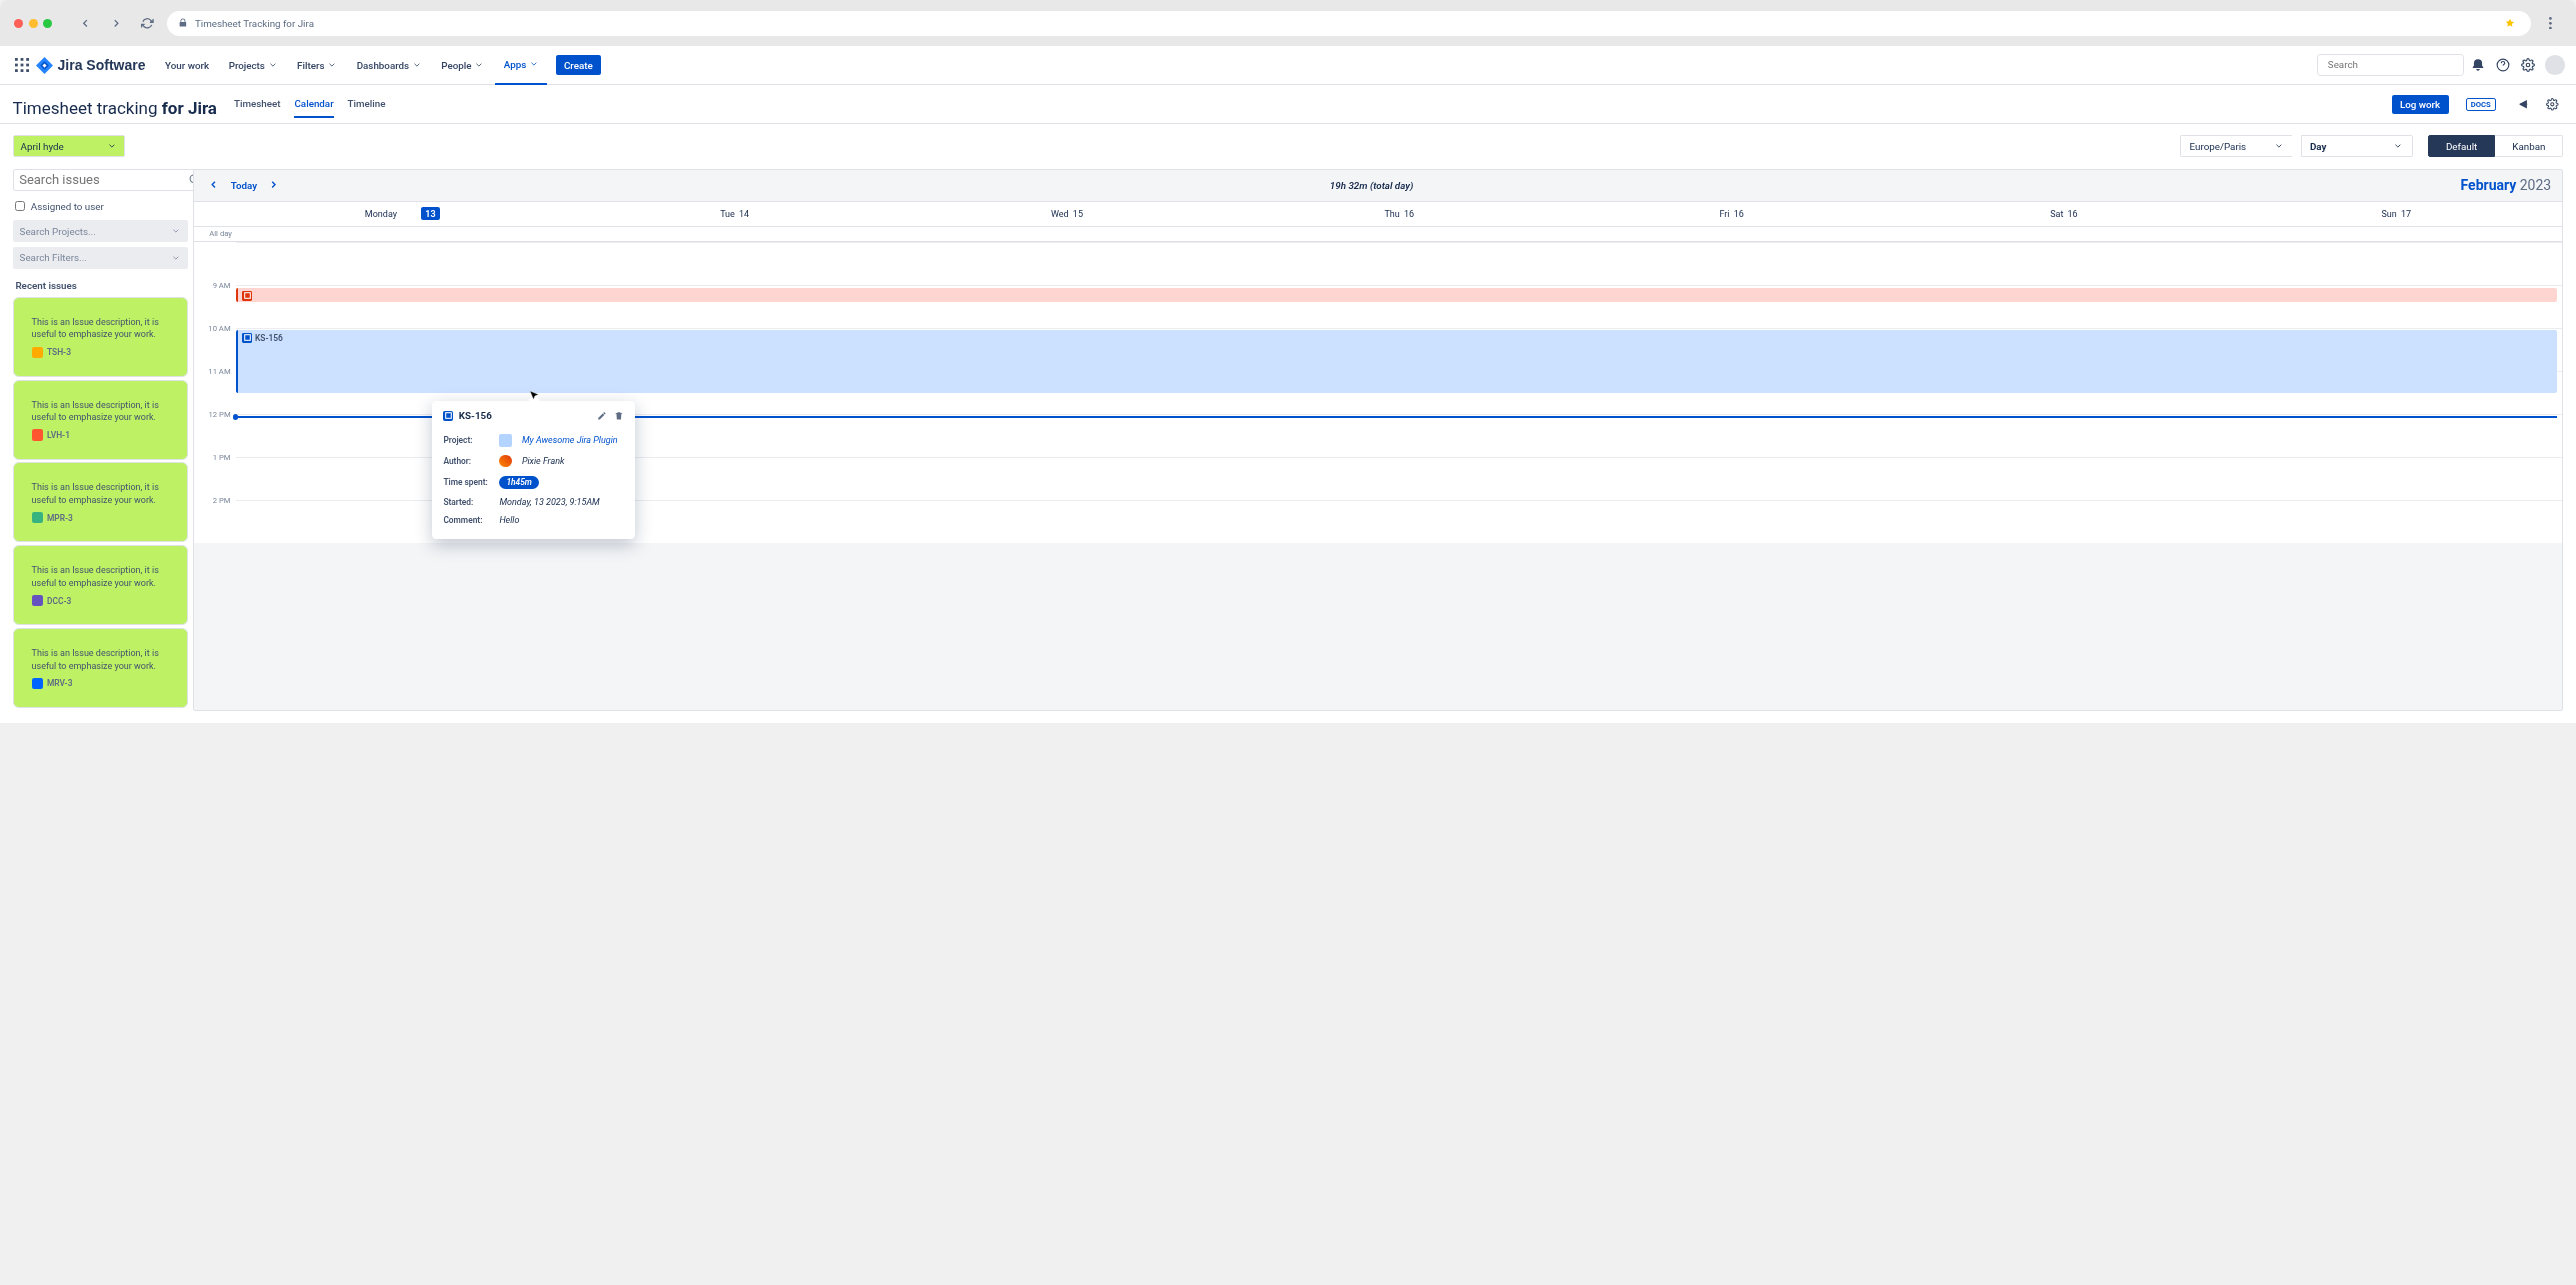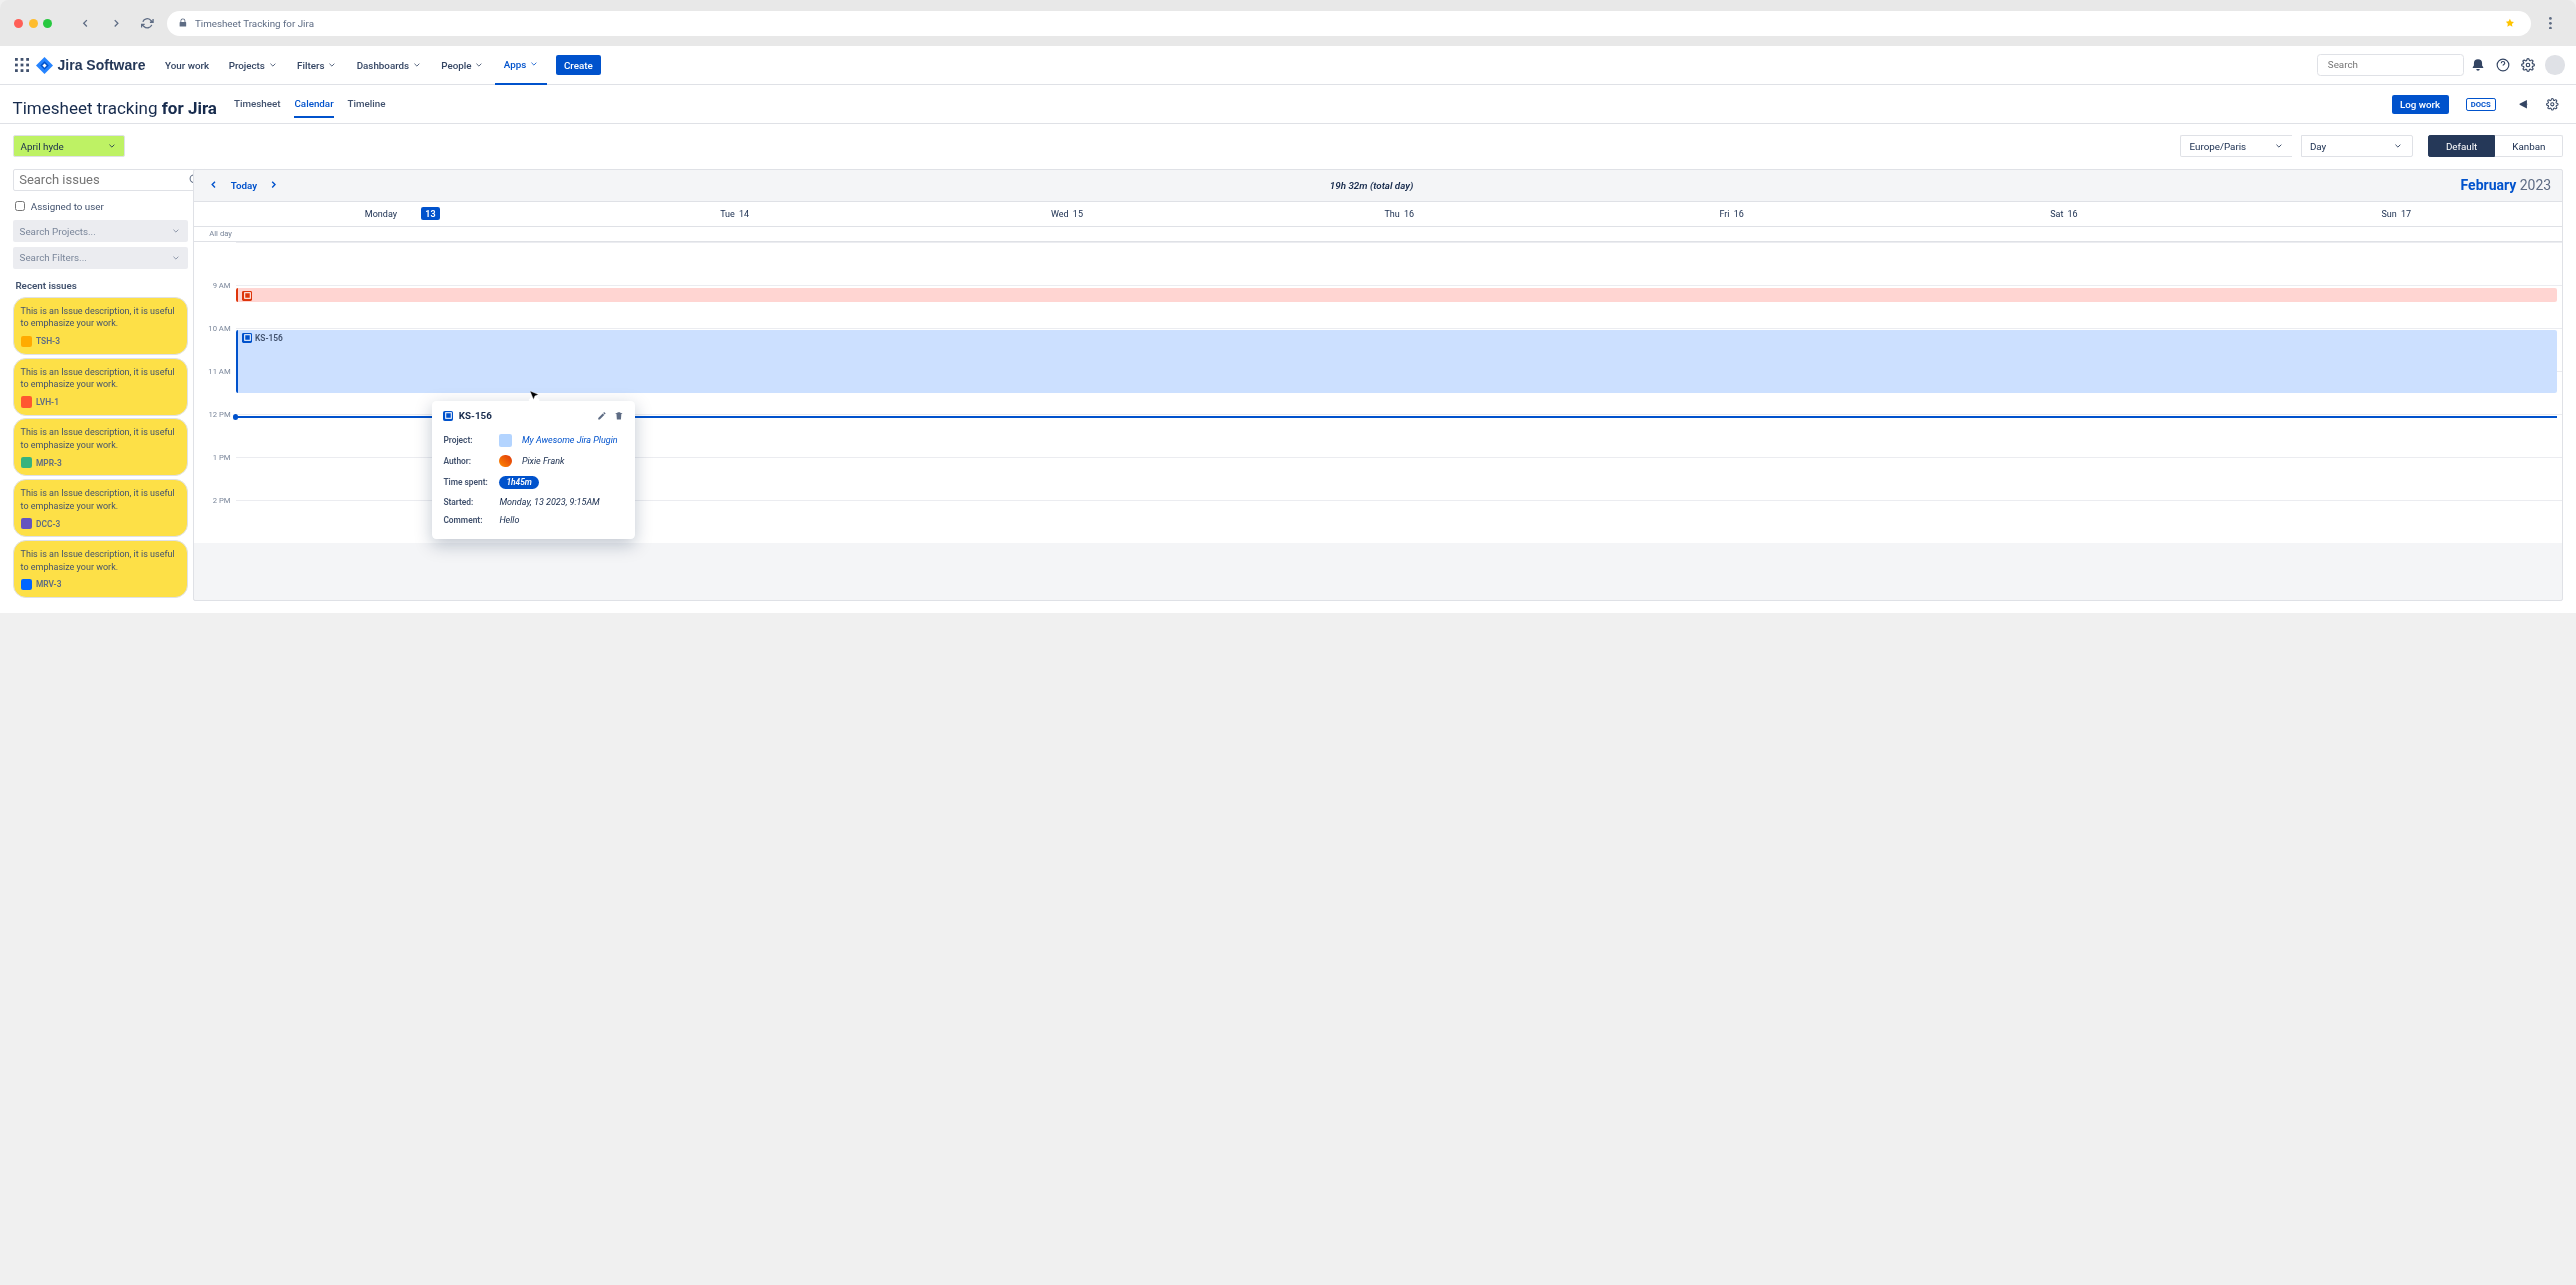--- a/index.html
+++ b/index.html
@@ -46,21 +46,21 @@
 .log-work-btn { background: #0052cc; color: #fff; border: none; padding: 4.2px 8.4px; border-radius: 2.1px; font-weight: 500; cursor: pointer; font-size: 9.8px; margin-bottom: 7px; }
 .docs-badge { border: 1.4px solid #0052cc; color: #0052cc; padding: 1.4px 4.2px; border-radius: 2.1px; font-size: 7.7px; font-weight: 700; margin-bottom: 7px; cursor: pointer; }
 .header-icons { display: flex; gap: 5.6px; margin-bottom: 7px; }
 
 
 .toolbar { background: #fff; padding: 11.2px 12.6px; display: flex; align-items: center; gap: 8.4px; }
 .select-box { border: 0.7px solid #dfe1e6; background: #bef264; border-radius: 2.1px; height: 22.4px; display: flex; align-items: center; padding: 0 7px; gap: 5.6px; cursor: pointer; min-width: 112px; justify-content: space-between; }
 .select-box svg { width: 9.8px; height: 9.8px; }
 .toolbar-spacer { flex: 1; }
 .tz-select { border: 0.7px solid #dfe1e6; border-radius: 2.1px 0 0 2.1px; height: 22.4px; padding: 0 8.4px; display: flex; align-items: center; background: #fff; cursor: pointer; gap: 17px; min-width: 112px; justify-content: space-between; border-right: none; }
-.view-select { border: 0.7px solid #dfe1e6; border-radius: 0 2.1px 2.1px 0; height: 22.4px; padding: 0 8.4px; display: flex; align-items: center; background: #fff; cursor: pointer; gap: 17px; min-width: 112px; justify-content: space-between; }
+.view-select { border: 0.7px solid #dfe1e6; border-radius: 0 2.1px 2.1px 0; height: 22.4px; padding: 0 8.4px; display: flex; align-items: center; background: #fff; cursor: pointer; gap: 17px; min-width: 112px; justify-content: space-between; font-weight: bold; }
 .tab-group { display: flex; margin-left: 7px; }
 .tab-btn { height: 22.4px; padding: 0 17px; border: 0.7px solid #dfe1e6; background: #fff; cursor: pointer; display: flex; align-items: center; }
 .tab-btn.active { background: #253858; color: #fff; border-color: #253858; }
 .tab-btn:first-child { border-radius: 2.1px 0 0 2.1px; }
 .tab-btn:last-child { border-radius: 0 2.1px 2.1px 0; border-left: none; }
 
 
 .main-layout { display: flex; padding: 0 12.6px 12.6px 12.6px; gap: 5.6px; background: #fff; }
 .sidebar { width: 175px; flex-shrink: 0; }
 .calendar-area { flex: 1; background: #f4f5f7; border: 0.7px solid #dfe1e6; border-radius: 2.1px; position: relative; }
@@ -68,21 +68,21 @@
 
 .search-row { display: flex; gap: 4.2px; margin-bottom: 5.6px; }
 .search-issues { flex: 1; border: 1.4px solid #dfe1e6; border-radius: 2.1px; height: 22.4px; display: flex; align-items: center; padding: 0 5.6px; gap: 2.8px; }
 .search-issues input { border: none; outline: none; flex: 1; background: transparent; font-size: 13px; }
 .filter-btn { width: 22.4px; height: 22.4px; background: #253858; border-radius: 2.1px; display: flex; align-items: center; justify-content: center; cursor: pointer; }
 .filter-btn svg { stroke: #fff; fill: #fff; }
 .checkbox-row { display: flex; align-items: center; gap: 5.6px; padding: 4.2px 2.8px; color: #42526e; margin-bottom: 4.2px; }
 .checkbox-row input { width: 9.8px; height: 9.8px; }
 .search-select { background: #ebecf0; border-radius: 2.1px; height: 22.4px; display: flex; align-items: center; padding: 0 7px; justify-content: space-between; margin-bottom: 4.2px; color: #7a869a; cursor: pointer; }
 .recent-label { font-weight: 600; padding: 7px 2.8px 5.6px 2.8px; color: #42526e; font-size: 9.8px; }
-.issue-card { background: #fde047; border: 0.7px solid #dfe1e6; border-radius: 13px; padding: 7px; margin-bottom: 2.8px; cursor: pointer; }
+.issue-card { background: #bef264; border: 0.7px solid #dfe1e6; border-radius: 6px; padding: 18px; margin-bottom: 2.8px; cursor: pointer; }
 .issue-desc { color: #42526e; font-size: 9px; margin-bottom: 5.6px; line-height: 1.4; }
 .issue-key-row { display: flex; align-items: center; gap: 4.2px; font-size: 8.4px; color: #5e6c84; font-weight: 600; }
 .issue-type-icon { width: 11.2px; height: 11.2px; border-radius: 2.1px; display: inline-block; }
 
 
 .cal-header { display: flex; align-items: center; padding: 7px 11.2px; gap: 8.4px; }
 .cal-nav-btn { width: 17px; height: 17px; display: flex; align-items: center; justify-content: center; color: #0052cc; cursor: pointer; }
 .today-link { color: #0052cc; font-weight: 600; cursor: pointer; }
 .cal-header-spacer { flex: 1; }
 .total-day { font-style: italic; font-weight: 600; color: #172b4d; }

